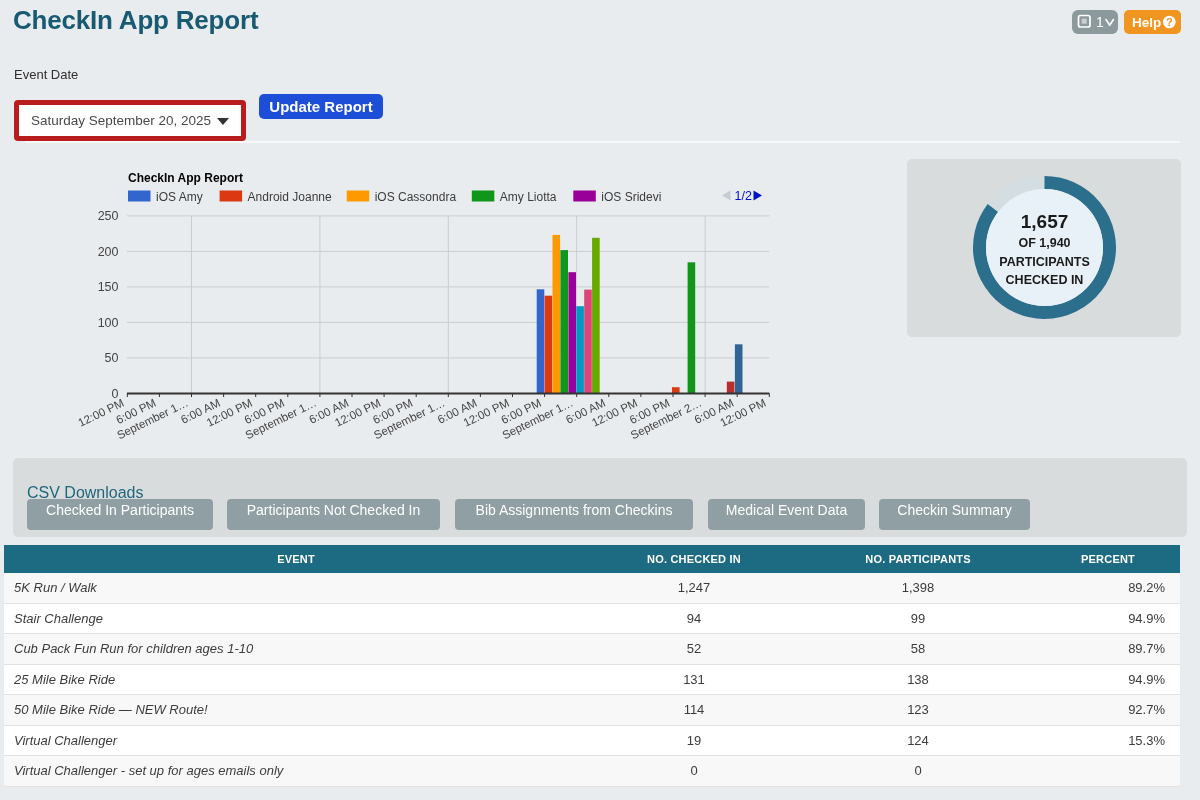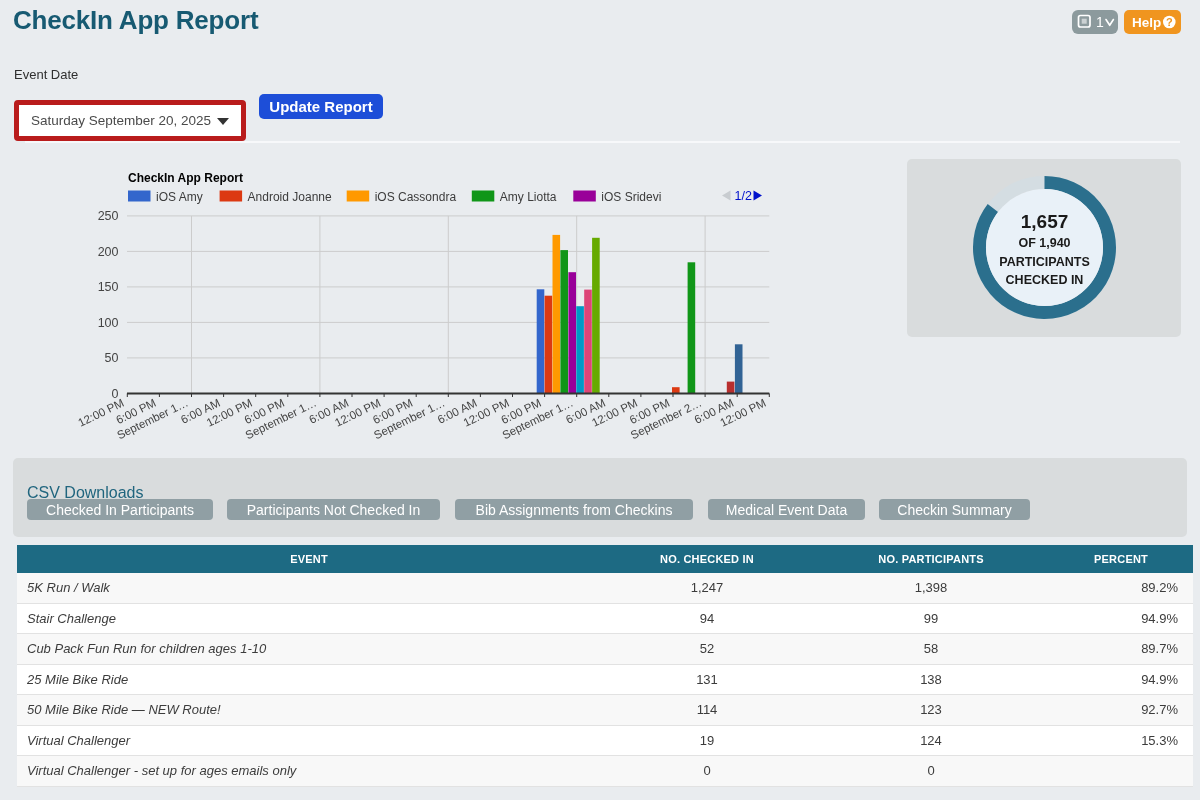--- a/index.html
+++ b/index.html
@@ -10,22 +10,22 @@
   #select{left:14px;top:91px;width:222px;height:31px;background:#fff;border:5px solid #b91c1c;border-radius:4px;margin-top:9px;}
   #select .txt{position:absolute;left:12px;top:7.5px;font-size:13.5px;color:#4a4a4a;}
   #select .tri{position:absolute;right:12px;top:13px;width:0;height:0;border-left:6px solid transparent;border-right:6px solid transparent;border-top:7px solid #333;}
   #updbtn{left:251px;top:94px;width:124px;height:25px;background:#1d4ed8;border-radius:5px;color:#fff;font-size:15px;font-weight:bold;text-align:center;line-height:25px;margin-left:8px;}
   #grybtn{left:1072px;top:10px;width:46px;height:24px;background:#8c9a9d;border-radius:6px;color:#fff;}
   #helpbtn{left:1124px;top:10px;width:57px;height:24px;background:#f0951f;border-radius:5px;color:#fff;font-size:14px;font-weight:bold;}
   #divider{left:25px;top:141px;width:1155px;height:2px;background:rgba(255,255,255,0.65);}
   #donutcard{left:907px;top:159px;width:274px;height:178px;background:#d9dcdd;border-radius:5px;}
   #csvcard{left:13px;top:458px;width:1174px;height:79px;background:#d9dcdd;border-radius:5px;}
   #csvcard h2{position:absolute;left:14px;top:26px;margin:0;font-size:16px;font-weight:normal;color:#20657e;}
-  .csvbtn{position:absolute;top:41px;height:21px;background:#909fa4;border-radius:4px;color:#fff;font-size:14px;text-align:center;line-height:23px;}
-  #tablewrap{left:17px;top:545px;width:1176px;}
+  .csvbtn{position:absolute;top:41px;height:31px;background:#909fa4;border-radius:4px;color:#fff;font-size:14px;text-align:center;line-height:23px;}
+  #tablewrap{left:4px;top:545px;width:1176px;}
   table{border-collapse:collapse;width:1176px;table-layout:fixed;font-size:13px;color:#3c3c3c;}
   thead th{background:#1d6a83;color:#fff;font-size:11px;font-weight:bold;height:28px;padding:0;letter-spacing:0.2px;}
   tbody td{height:29.5px;padding:0 8px;border-bottom:1px solid #e2e2e2;background:#fff;}
   tbody tr:nth-child(odd) td{background:#f8f8f8;}
   td.ev{padding-left:10px;font-style:italic;}
   td.num{text-align:center;}
   td.pct{text-align:right;padding-right:15px;}
 </style>
 </head>
 <body>

